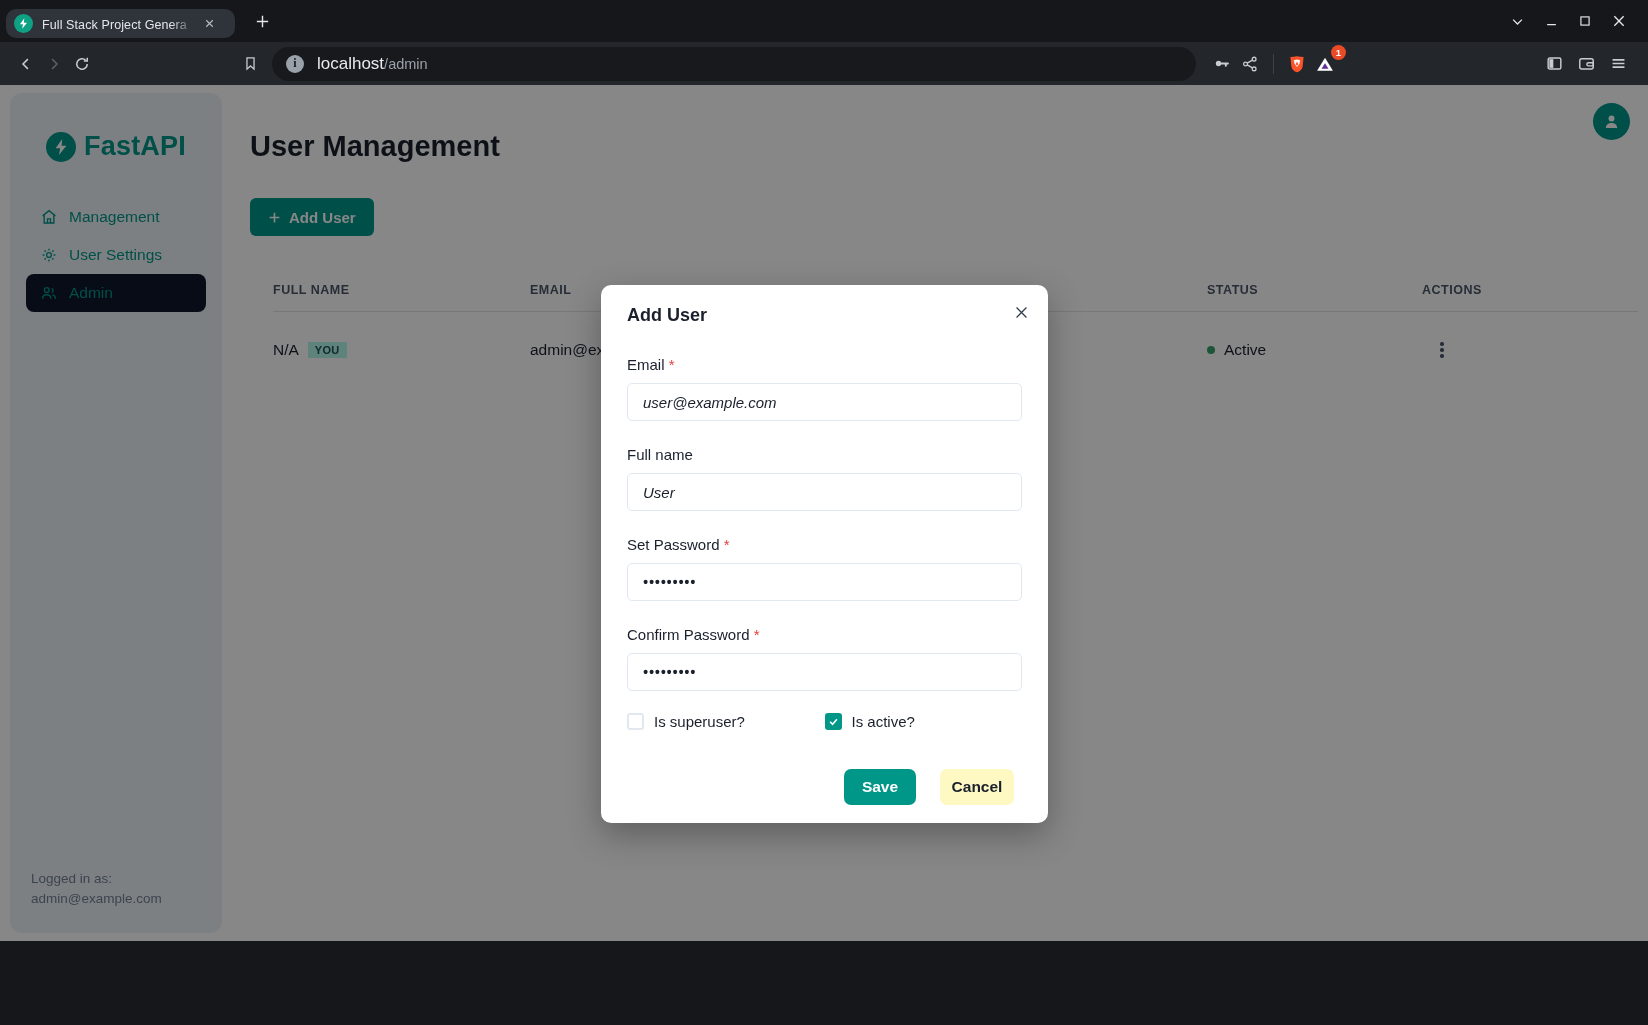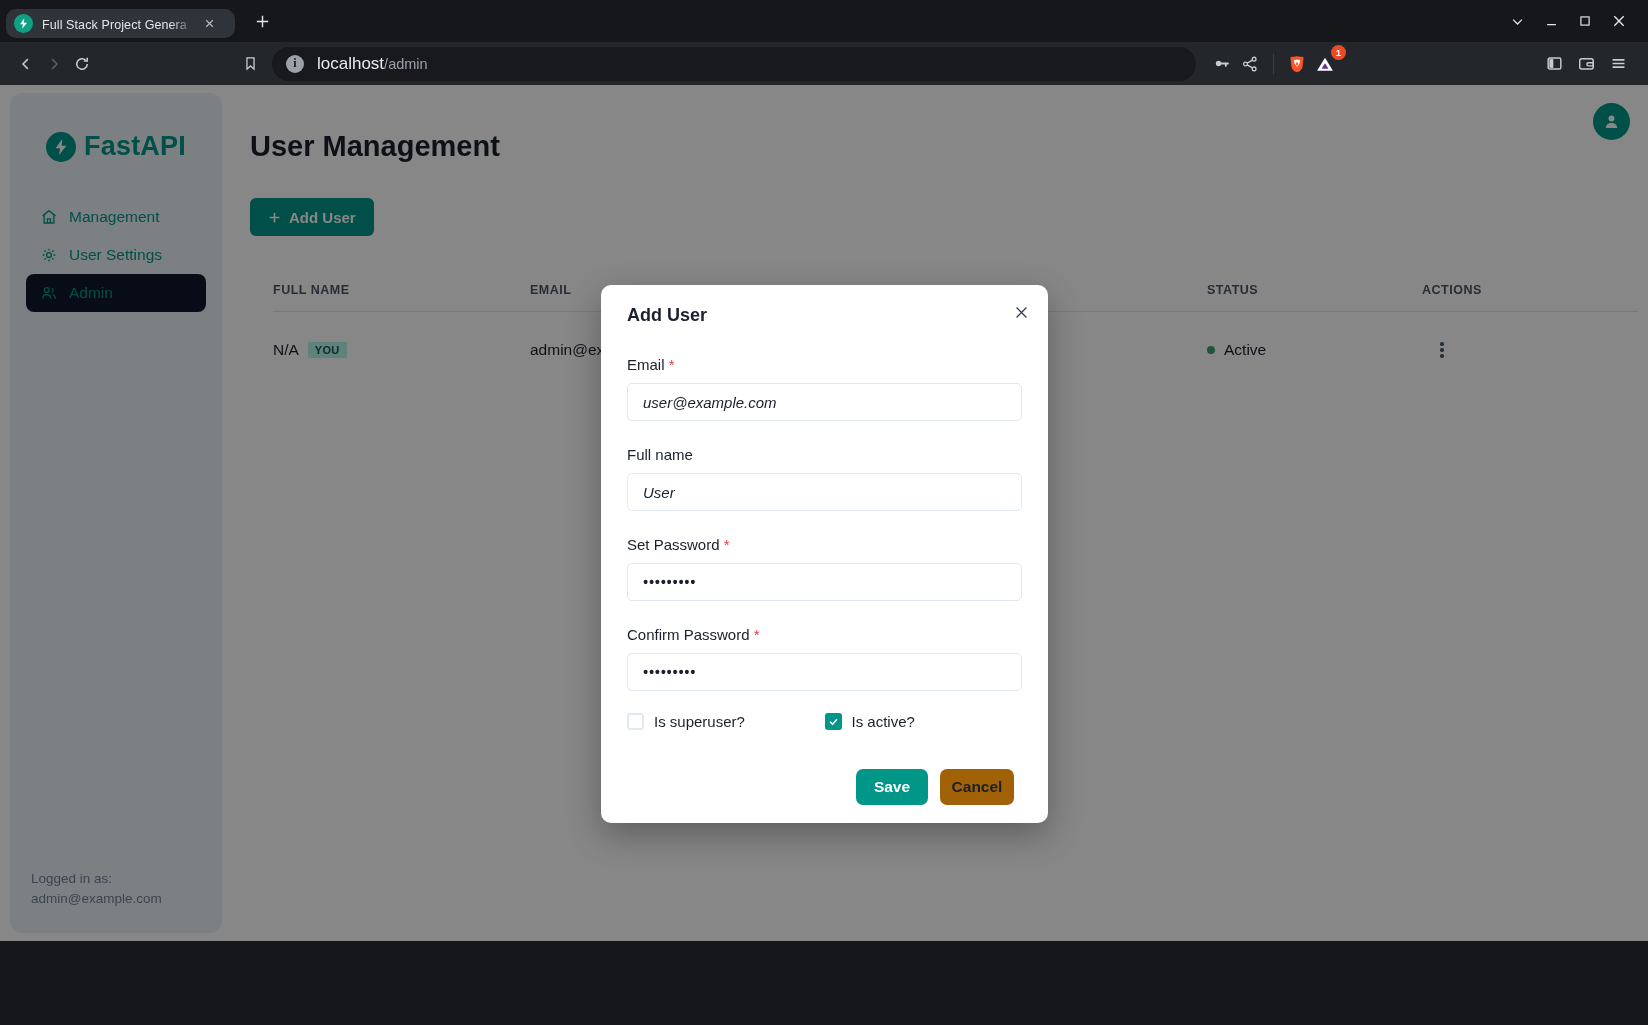--- a/index.html
+++ b/index.html
@@ -91,25 +91,25 @@
   .finput { width:100%; height:38px; border:1px solid #E2E8F0; border-radius:5px; padding:0 15px;
             font-size:15px; color:#1A202C; outline:none; font-family:"Liberation Sans", sans-serif;font-style:italic; }
   .finput.pw { font-size:14px; letter-spacing:1px; font-weight:bold; }
   .cb-row { display:flex; margin-top:22px; }
   .cb-item { flex:0 0 50%; display:flex; align-items:center; gap:10px; cursor:pointer; }
   .cb-box { width:17px; height:17px; border-radius:3px; border:2px solid #E2E8F0; background:#fff;
             display:flex; align-items:center; justify-content:center; flex:none; }
   .cb-box.checked { background:#009688; border-color:#009688; }
   .cb-box svg { width:11px; height:11px; }
   .cb-label { font-size:15px; color:#1A202C; }
-  .modal-actions { display:flex; justify-content:flex-end; gap:12px; margin-top:39px; margin-right:8px; }
+  .modal-actions { display:flex; justify-content:flex-end; gap:24px; margin-top:39px; margin-right:8px; }
   .btn { height:36px; border:none; border-radius:7px; font-size:15.5px; font-weight:bold; cursor:pointer;
          font-family:"Liberation Sans", sans-serif; }
   .btn-save { width:72px; background:#009688; color:#fff; }
-  .btn-cancel { width:74px; background:#a16207; color:#1A202C; }
+  .btn-cancel { width:74px; background:#fef9c3; color:#1A202C; }
   svg { display:block; }
 </style>
 </head>
 <body>
 
 <div class="window">
 
   <div class="tabbar">
     <div class="tab">
       <span class="favicon">

